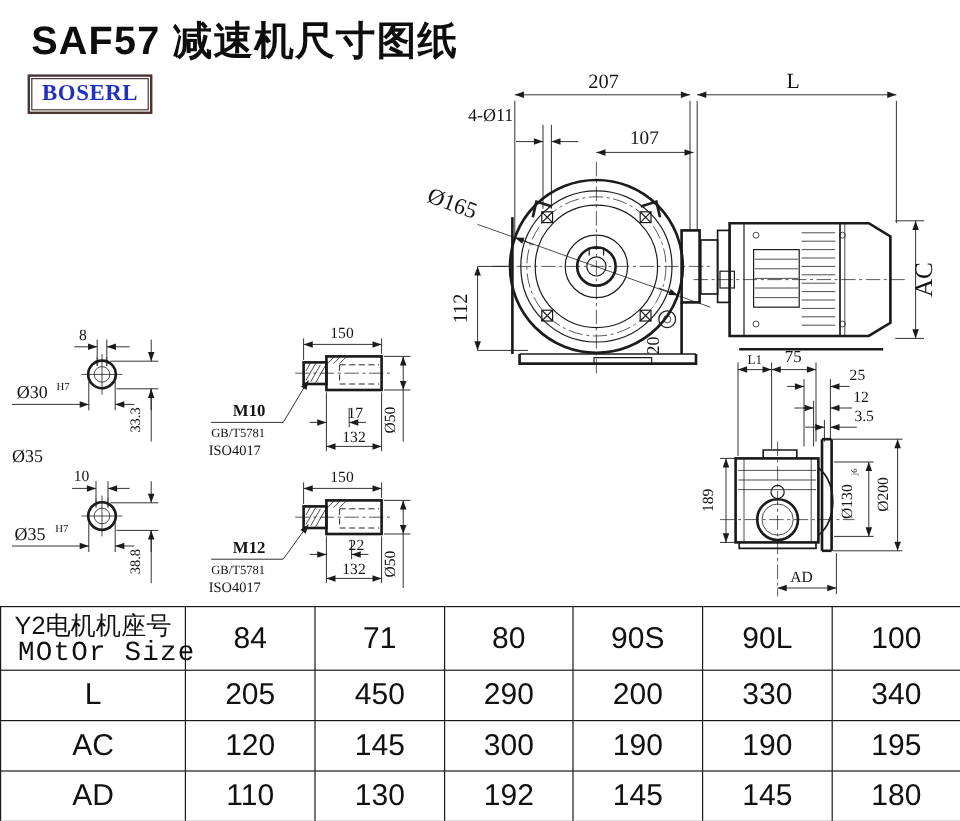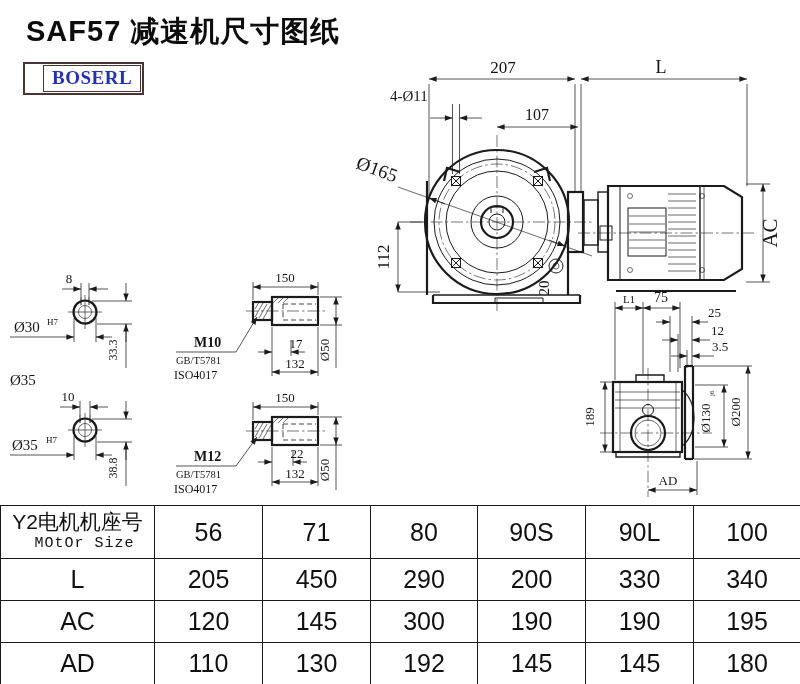--- a/index.html
+++ b/index.html
@@ -1,22 +1,22 @@
 <!DOCTYPE html>
 <html><head>
 <meta charset="utf-8">
 <style>
   html,body{margin:0;padding:0;}
   body{width:800px;height:684px;background:#ffffff;position:relative;
        font-family:"Liberation Sans",sans-serif;color:#111;overflow:hidden;}
 
   
-  .title{position:absolute;left:26px;top:12px;font-size:29px;font-weight:700;
+  .title{position:absolute;left:26px;top:12px;font-size:33px;font-weight:700;
          letter-spacing:1px;color:#0d0d0d;white-space:nowrap;}
-  .logo-outer{position:absolute;left:23px;top:62px;border:2px solid #4a3434;background:#fff;padding-left:17px;}
+  .logo-outer{position:absolute;left:23px;top:62px;border:2px solid #4a3434;background:#fff;}
   .logo-inner{border:1px solid #4a3434;margin:1px;padding:1px 8px 2px 8px;
               font-family:"Liberation Serif",serif;font-weight:700;font-size:19px;
               color:#2230c0;letter-spacing:.5px;}
 
   
   svg{position:absolute;left:0;top:0;}
   .s2{stroke:#1b1b1b;stroke-width:2.2;fill:none;}
   .s15{stroke:#1b1b1b;stroke-width:1.4;fill:none;}
   .s1{stroke:#1b1b1b;stroke-width:1;fill:none;}
   .s07{stroke:#1b1b1b;stroke-width:.65;fill:none;}
@@ -27,21 +27,21 @@
 
   
   table.dims{position:absolute;left:0;top:505px;width:800px;height:178px;
              border-collapse:collapse;table-layout:fixed;background:#fff;}
   table.dims td{border:1.5px solid #1a1a1a;text-align:center;vertical-align:middle;
                 font-size:25px;color:#111;padding:0;}
   table.dims tr.hdr td{height:52px;}
   table.dims tr.row td{height:41px;}
   td.namecell{text-align:left;padding-left:4px;margin-top:48px;}
   .hdr-cn{font-size:21px;line-height:24px;white-space:nowrap;}
-  .hdr-en{font-family:"Liberation Mono",monospace;font-size:15px;line-height:20px;
+  .hdr-en{font-family:"Liberation Mono",monospace;font-size:23px;line-height:20px;
           padding-left:14px;letter-spacing:1px;white-space:nowrap;}
   .rowlabel{font-size:25px;}
 </style>
 </head>
 <body>
 
 <div class="title">SAF57 减速机尺寸图纸</div>
 <div class="logo-outer">
   <div class="logo-inner">BOSERL</div>
 </div>
@@ -351,21 +351,21 @@
       <col style="width:108px">
       <col style="width:108px">
       <col style="width:107px">
   </colgroup>
   <tbody>
       <tr class="hdr">
     <td class="namecell">
       <div class="hdr-cn">Y2电机机座号</div>
       <div class="hdr-en">MOtOr Size</div>
     </td>
-    <td>56</td>
+    <td>84</td>
     <td>71</td>
     <td>80</td>
     <td>90S</td>
     <td>90L</td>
     <td>100</td>
   </tr>
   <tr class="row">
     <td class="rowlabel">L</td>
     <td>205</td>
     <td>450</td>

